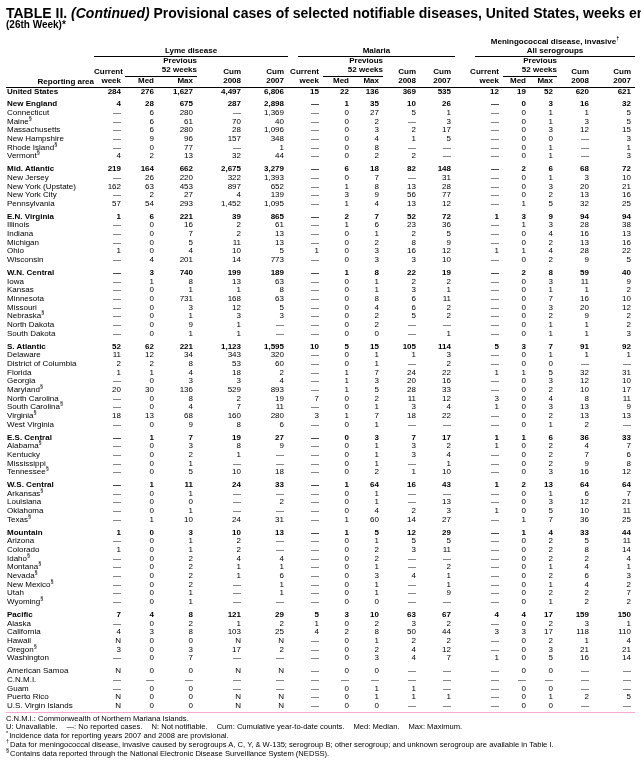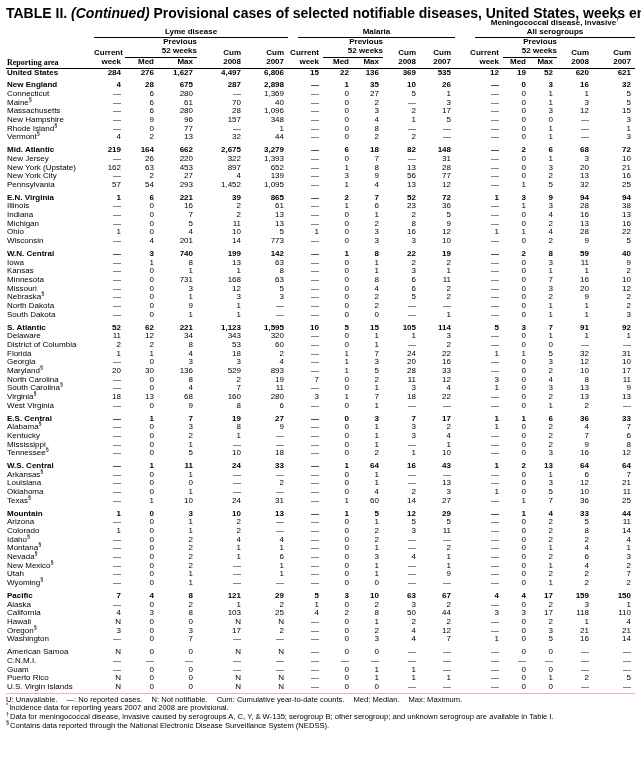--- a/index.html
+++ b/index.html
@@ -16,39 +16,40 @@
   table{border-collapse:collapse;table-layout:fixed;width:629px;}
   th,td{padding:0;font-size:8px;line-height:8.7px;vertical-align:bottom;overflow:visible;white-space:nowrap;}
   thead th{font-weight:bold;}
   .grp{text-align:center;vertical-align:bottom;padding-bottom:0;}
   .grp .rule{border-bottom:1px solid #000;padding-bottom:1px;}
   .grp .rule.inset1{margin-left:10px;text-align:center;}
   .grp .rule.inset2{margin-left:20px;}
   .prev{text-align:center;vertical-align:bottom;}
   .prev .rule{border-bottom:1px solid #000;padding-bottom:1px;text-align:right;}
   th.num,td.num{text-align:right;padding-right:4px;}
-  th.areahead{text-align:left;vertical-align:bottom;padding-left:1px;font-family:Liberation Serif, serif;}
+  th.areahead{text-align:right;vertical-align:bottom;padding-left:1px;}
   tr.hdr-bottom th{border-bottom:1.6px solid #000;padding-bottom:1px;}
   th[rowspan]{border-bottom:1.6px solid #000;}
   tbody td{padding-top:0;}
   tbody td:first-child{text-align:left;padding-left:1px;}
   tbody tr.bold td{font-weight:bold;}
   tbody tr.gap td{padding-top:4px;}
   tbody tr:last-child td{border-bottom:1px solid #f9a8d4;padding-bottom:1px;}
   sup{font-size:5.5px;vertical-align:super;line-height:0;}
   .footnotes{margin-top:2px;font-size:7.6px;line-height:8.8px;}
   .footnotes .abbr span{display:inline-block;margin-right:9px;}
   .fn-marker{font-size:5.5px;vertical-align:super;line-height:0;margin-right:1px;}
 </style>
 </head>
 <body>
 
 <div class="page">
 
   <div class="title"><span>TABLE II. </span><span class="cont">(Continued)</span><span> Provisional cases of selected notifiable diseases, United States, weeks ending June 28, 2008, and June 30, 2007</span></div>
+  <div class="title2">(26th Week)*</div>
 
   <table>
     <colgroup>
       <col style="width:88px">
         <col style="width:31px">
         <col style="width:33px">
         <col style="width:39px">
         <col style="width:48px">
         <col style="width:43px">
       <col style="width:35px">
@@ -455,21 +456,21 @@
           <td class="num">2</td>
           <td class="num">9</td>
           <td class="num">5</td>
         </tr>
         <tr class="bold gap">
           <td>W.N. Central</td>
           <td class="num">—</td>
           <td class="num">3</td>
           <td class="num">740</td>
           <td class="num">199</td>
-          <td class="num">142</td>
+          <td class="num">189</td>
           <td class="num">—</td>
           <td class="num">1</td>
           <td class="num">8</td>
           <td class="num">22</td>
           <td class="num">19</td>
           <td class="num">—</td>
           <td class="num">2</td>
           <td class="num">8</td>
           <td class="num">59</td>
           <td class="num">40</td>
@@ -1317,20 +1318,21 @@
           <td class="num">—</td>
           <td class="num">0</td>
           <td class="num">0</td>
           <td class="num">—</td>
           <td class="num">—</td>
         </tr>
       </tbody>
   </table>
 
   <div class="footnotes">
+    <div>C.N.M.I.: Commonwealth of Northern Mariana Islands.</div>
     <div class="abbr"><span>U: Unavailable.</span><span>—: No reported cases.</span><span>N: Not notifiable.</span><span>Cum: Cumulative year-to-date counts.</span><span>Med: Median.</span><span>Max: Maximum.</span></div>
     <div>
         <div><span class="fn-marker">*</span>Incidence data for reporting years 2007 and 2008 are provisional.</div>
         <div><span class="fn-marker">†</span>Data for meningococcal disease, invasive caused by serogroups A, C, Y, &amp; W-135; serogroup B; other serogroup; and unknown serogroup are available in Table I.</div>
         <div><span class="fn-marker">§</span>Contains data reported through the National Electronic Disease Surveillance System (NEDSS).</div>
       </div>
   </div>
 
 </div>
 

